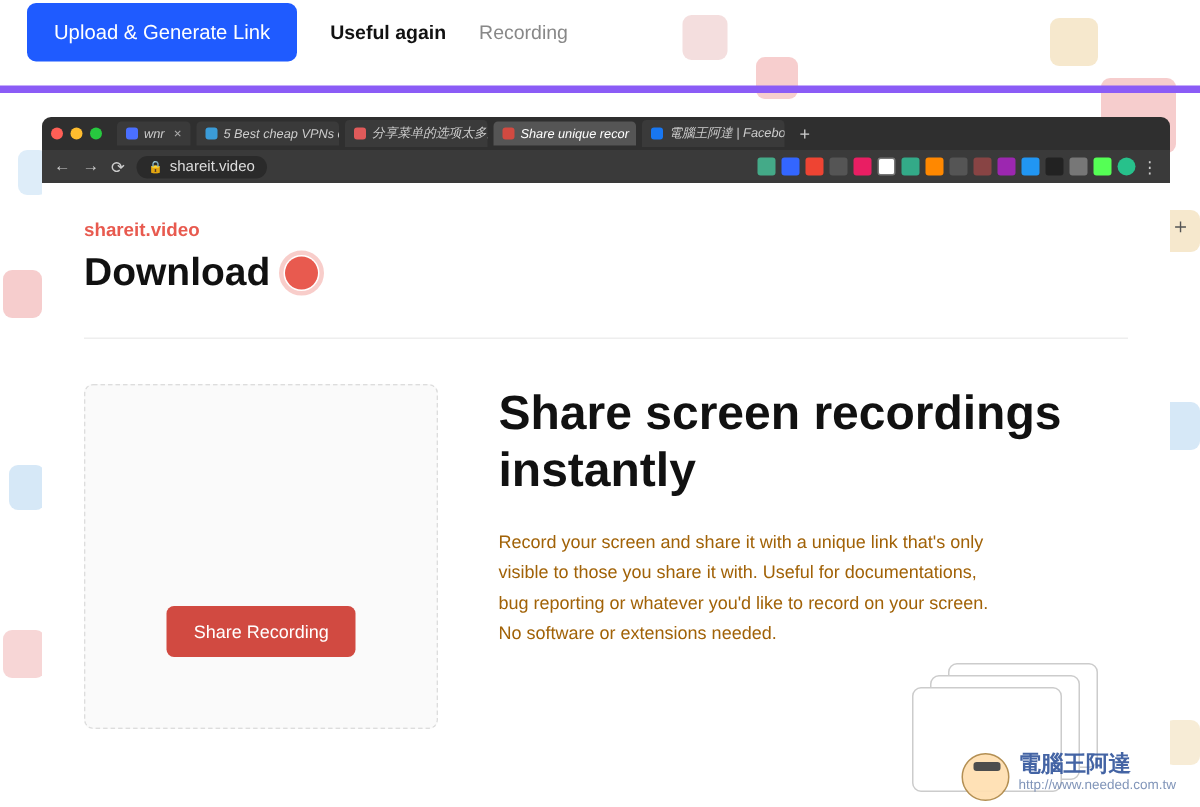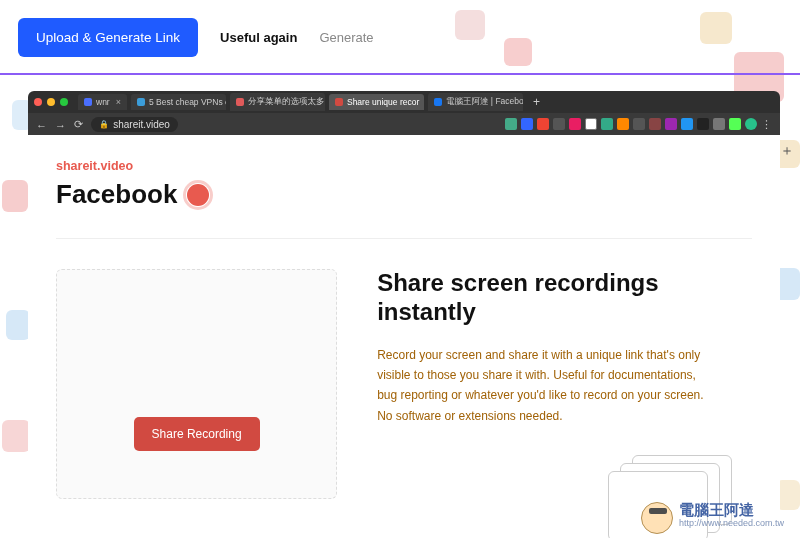--- a/index.html
+++ b/index.html
@@ -13,33 +13,33 @@
 .sq4 { top: 52px; left: 734px; background: #e05a5a; width: 50px; height: 50px; opacity: 0.3; }
 .sq5 { top: 140px; left: 772px; background: #e0b35a; width: 28px; height: 28px; opacity: 0.3; }
 .sq6 { top: 100px; left: 12px; background: #5aa3e0; width: 20px; height: 30px; opacity: 0.2; }
 .sq7 { top: 180px; left: 2px; background: #e05a5a; width: 26px; height: 32px; opacity: 0.3; }
 .sq8 { top: 310px; left: 6px; background: #5aa3e0; width: 24px; height: 30px; opacity: 0.25; }
 .sq9 { top: 268px; left: 774px; background: #5aa3e0; width: 26px; height: 32px; opacity: 0.25; }
 .sq10 { top: 420px; left: 2px; background: #e05a5a; width: 28px; height: 32px; opacity: 0.25; }
 .sq11 { top: 480px; left: 776px; background: #e0b35a; width: 24px; height: 30px; opacity: 0.25; }
 
 
-.topbar { position: relative; z-index: 2; padding: 18px 18px 16px; display: flex; align-items: center; gap: 22px; border-bottom: 2px solid #8b5cf6; }
+.topbar { position: relative; z-index: 2; padding: 2px 18px 16px; display: flex; align-items: center; gap: 22px; border-bottom: 5px solid #8b5cf6; }
 .btn-primary { background: #1F5BFF; color: #fff; border: none; padding: 12px 18px; border-radius: 6px; font-size: 13.5px; font-weight: 500; cursor: pointer; }
 .link { font-size: 13px; cursor: pointer; }
 .link.strong { font-weight: 700; color: #111; }
 .link.muted { color: #888; font-weight: 400; }
 
 
 .browser-wrap { position: relative; z-index: 2; margin: 16px 20px 0 28px; }
 .tabstrip { background: #2f2f2f; height: 22px; display: flex; align-items: center; padding: 0 6px; gap: 4px; border-top-left-radius: 6px; border-top-right-radius: 6px; overflow: hidden; }
 .traffic { display: flex; gap: 5px; margin-right: 6px; }
 .dot { width: 8px; height: 8px; border-radius: 50%; }
 .dot.r { background: #ff5f56; } .dot.y { background: #ffbd2e; } .dot.g { background: #27c93f; }
-.tab { background: #3a3a3a; color: #ccc; font-size: 8.5px; padding: 3px 6px; border-radius: 3px 3px 0 0; display: flex; align-items: center; gap: 4px; white-space: nowrap; overflow: hidden; max-width: 95px; }
+.tab { background: #3a3a3a; color: #ccc; font-size: 8.5px; padding: 3px 6px; border-radius: 3px 3px 0 0; display: flex; align-items: center; gap: 4px; white-space: nowrap; overflow: hidden; max-width: 95px; font-style: italic; }
 .tab.active { background: #555; color: #fff; }
 .tab .x { font-size: 9px; color: #aaa; margin-left: 2px; }
 .favi { width: 8px; height: 8px; border-radius: 2px; flex-shrink: 0; }
 .plus { color: #ccc; font-size: 12px; padding: 0 6px; cursor: pointer; }
 
 .addrbar { background: #3a3a3a; height: 22px; display: flex; align-items: center; padding: 0 8px; gap: 8px; }
 .nav-ico { color: #ccc; font-size: 11px; cursor: pointer; }
 .url { background: #2a2a2a; color: #ddd; font-size: 10px; padding: 2px 8px; border-radius: 10px; display: flex; align-items: center; gap: 4px; }
 .lock { font-size: 8px; }
 .ext-icons { margin-left: auto; display: flex; gap: 4px; align-items: center; }
@@ -50,21 +50,21 @@
 .brand { color: #E85A4F; font-size: 12.5px; font-weight: 700; margin-bottom: 6px; }
 .rec-row { display: flex; align-items: center; gap: 10px; margin-bottom: 28px; }
 .rec-title { font-size: 26px; font-weight: 900; color: #111; }
 .rec-dot-wrap { position: relative; width: 22px; height: 22px; }
 .rec-dot { position: absolute; inset: 0; border-radius: 50%; background: #E85A4F; }
 .rec-ring { position: absolute; inset: -4px; border: 3px solid rgba(232,90,79,0.3); border-radius: 50%; }
 
 .hero { display: flex; gap: 40px; border-top: 1px solid #eee; padding-top: 30px; }
 .dashed-box { border: 1.5px dashed #ddd; border-radius: 6px; width: 290px; height: 230px; display: flex; align-items: center; justify-content: center; flex-direction: column; background: #fafafa; }
 .btn-stop { background: #D14A41; color: #fff; border: none; padding: 10px 18px; border-radius: 5px; font-size: 12px; cursor: pointer; margin-top: 100px; }
-.copy h1 { font-size: 24px; font-weight: 900; line-height: 1.2; margin-bottom: 18px; color: #111; }
+.copy h1 { font-size: 32px; font-weight: 900; line-height: 1.2; margin-bottom: 18px; color: #111; }
 .copy p { font-size: 12px; line-height: 1.7; color: #a16207; max-width: 330px; }
 
 .cross { position: absolute; top: 142px; right: 6px; font-size: 14px; color: #555; font-weight: 300; z-index: 5; }
 
 
 .watermark { position: absolute; bottom: 4px; right: 16px; z-index: 10; display: flex; align-items: flex-start; gap: 6px; opacity: 0.95; }
 .wm-face { width: 32px; height: 32px; border-radius: 50%; background: #ffe0b3; border: 1.5px solid #b08a4a; position: relative; }
 .wm-face::before { content: ""; position: absolute; width: 18px; height: 6px; background: #444; top: 5px; left: 7px; border-radius: 2px; }
 .wm-text { display: flex; flex-direction: column; line-height: 1.1; }
 .wm-zh { font-size: 15px; font-weight: 900; color: #3a5ca0; }
@@ -86,21 +86,21 @@
 <div class="bg-sq sq6"></div>
 <div class="bg-sq sq7"></div>
 <div class="bg-sq sq8"></div>
 <div class="bg-sq sq9"></div>
 <div class="bg-sq sq10"></div>
 <div class="bg-sq sq11"></div>
 
 <div class="topbar">
   <button class="btn-primary">Upload &amp; Generate Link</button>
   <span class="link strong">Useful again</span>
-  <span class="link muted">Generate</span>
+  <span class="link muted">Recording</span>
 </div>
 
 <div class="cross">＋</div>
 
 <div class="browser-wrap">
   <div class="tabstrip">
     <div class="traffic">
       <div class="dot r"></div>
       <div class="dot y"></div>
       <div class="dot g"></div>
@@ -153,21 +153,21 @@
       <div class="ext" style="background:#777"></div>
       <div class="ext" style="background:#5f5"></div>
       <div class="ext" style="background:#27c18b;border-radius:50%"></div>
       <span class="nav-ico">⋮</span>
     </div>
   </div>
 
   <div class="page">
     <div class="brand">shareit.video</div>
     <div class="rec-row">
-      <span class="rec-title">Facebook</span>
+      <span class="rec-title">Download</span>
       <span class="rec-dot-wrap">
         <span class="rec-ring"></span>
           <span class="rec-dot"></span>
       </span>
     </div>
 
     <div class="hero">
       <div class="dashed-box">
         <button class="btn-stop">Share Recording</button>
       </div>

